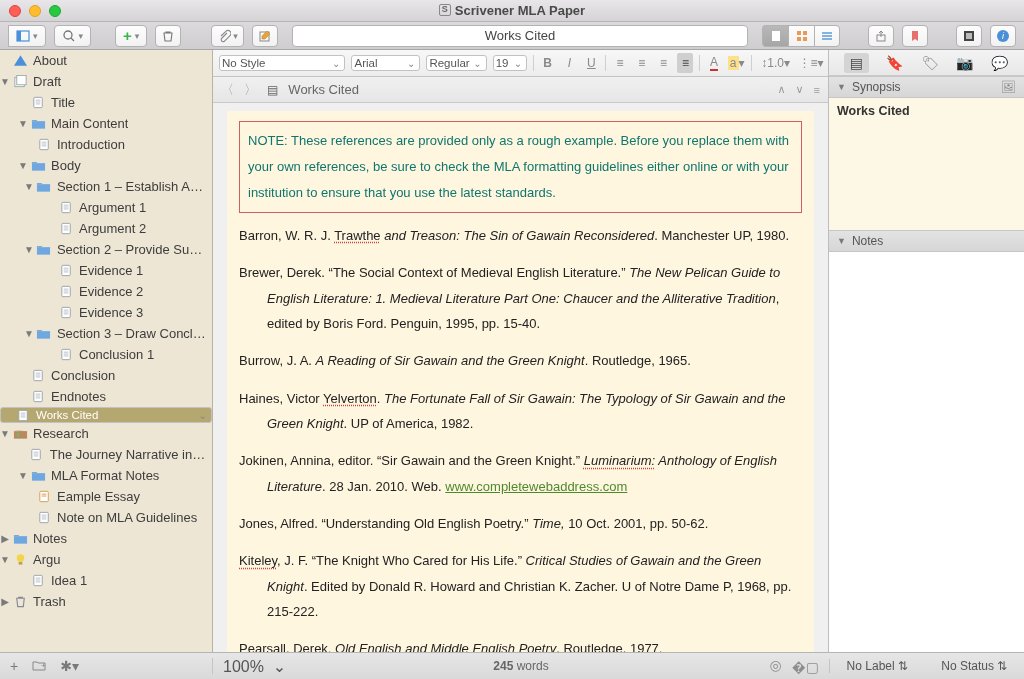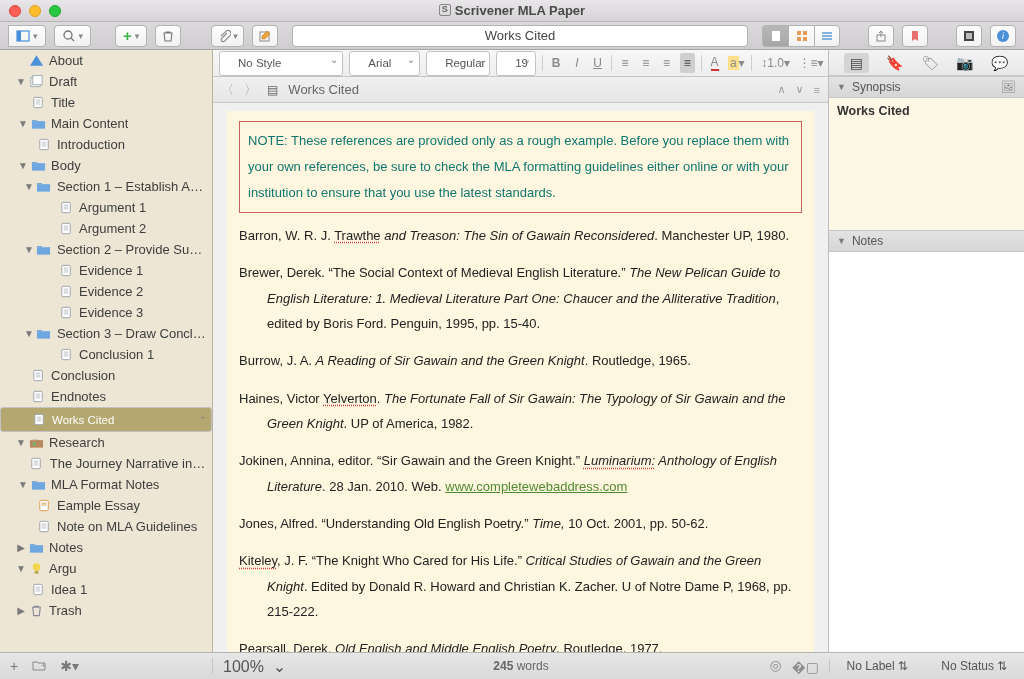--- a/index.html
+++ b/index.html
@@ -34,27 +34,27 @@
 
 
 .binder { width: 213px; background: #ede6d5; border-right: 1px solid #b8b2a2; overflow-y: auto; font-size: 13px; color: #3d3d3d; }
 .brow { display: flex; align-items: center; height: 21px; padding-right: 6px; white-space: nowrap; overflow: hidden; text-overflow: ellipsis; cursor: default; }
 .brow.sel { background: #b4a76f; color: #fff; }
 .disc { width: 10px; text-align: center; color: #7a7a7a; font-size: 10px; margin-right: 2px; user-select: none; }
 .brow.sel .disc { color: #fff; }
 .bicon { width: 16px; height: 14px; margin-right: 5px; flex: 0 0 auto; display:inline-flex; align-items:center; justify-content:center; }
 .bicon svg { width: 15px; height: 13px; }
 .blabel { overflow: hidden; text-overflow: ellipsis; }
-.ind0 { padding-left: 16px; } .ind1 { padding-left: 18px; } .ind2 { padding-left: 24px; }
+.ind0 { padding-left: 0; } .ind1 { padding-left: 18px; } .ind2 { padding-left: 24px; }
 .ind3 { padding-left: 46px; }
 
 
 .center { flex: 1; display: flex; flex-direction: column; min-width: 0; border-right: 1px solid #bdbdbd; }
 .fmtbar { height: 27px; background: linear-gradient(#f7f7f7,#ededed); border-bottom: 1px solid #c4c4c4; display: flex; align-items: center; padding: 0 6px; gap: 6px; }
-.sel { height: 25px; background: #fff; border: 1px solid #c2c2c2; border-radius: 3px; font-size: 11.5px; color: #555; display: flex; align-items: center; padding: 0 16px 0 18px; position: relative; }
+.sel { height: 16px; background: #fff; border: 1px solid #c2c2c2; border-radius: 3px; font-size: 11.5px; color: #555; display: flex; align-items: center; padding: 0 16px 0 2px; position: relative; }
 .sel::after { content: "⌄"; position: absolute; right: 4px; top: 2px; font-size: 10px; color: #888; }
 .ficon { width: 22px; height: 20px; display: inline-flex; align-items: center; justify-content: center; color: #8a8a8a; font-size: 12px; border-radius: 2px; }
 .ficon.on { background: #cfcfcf; color: #444; }
 .vline { width: 1px; height: 16px; background: #cfcfcf; }
 
 .hdrbar { height: 26px; background: linear-gradient(#f0f0f0,#e6e6e6); border-bottom: 1px solid #c9c9c9; display: flex; align-items: center; padding: 0 8px; gap: 10px; color: #666; font-size: 13px; }
 .hdrbar .navarr { color: #a5a5a5; cursor: default; }
 .hdrbar .docicon { font-size: 12px; }
 .hdrbar .grow { flex: 1; }
 .hdrbar .ctl { color: #9a9a9a; font-size: 11px; cursor: default; }

